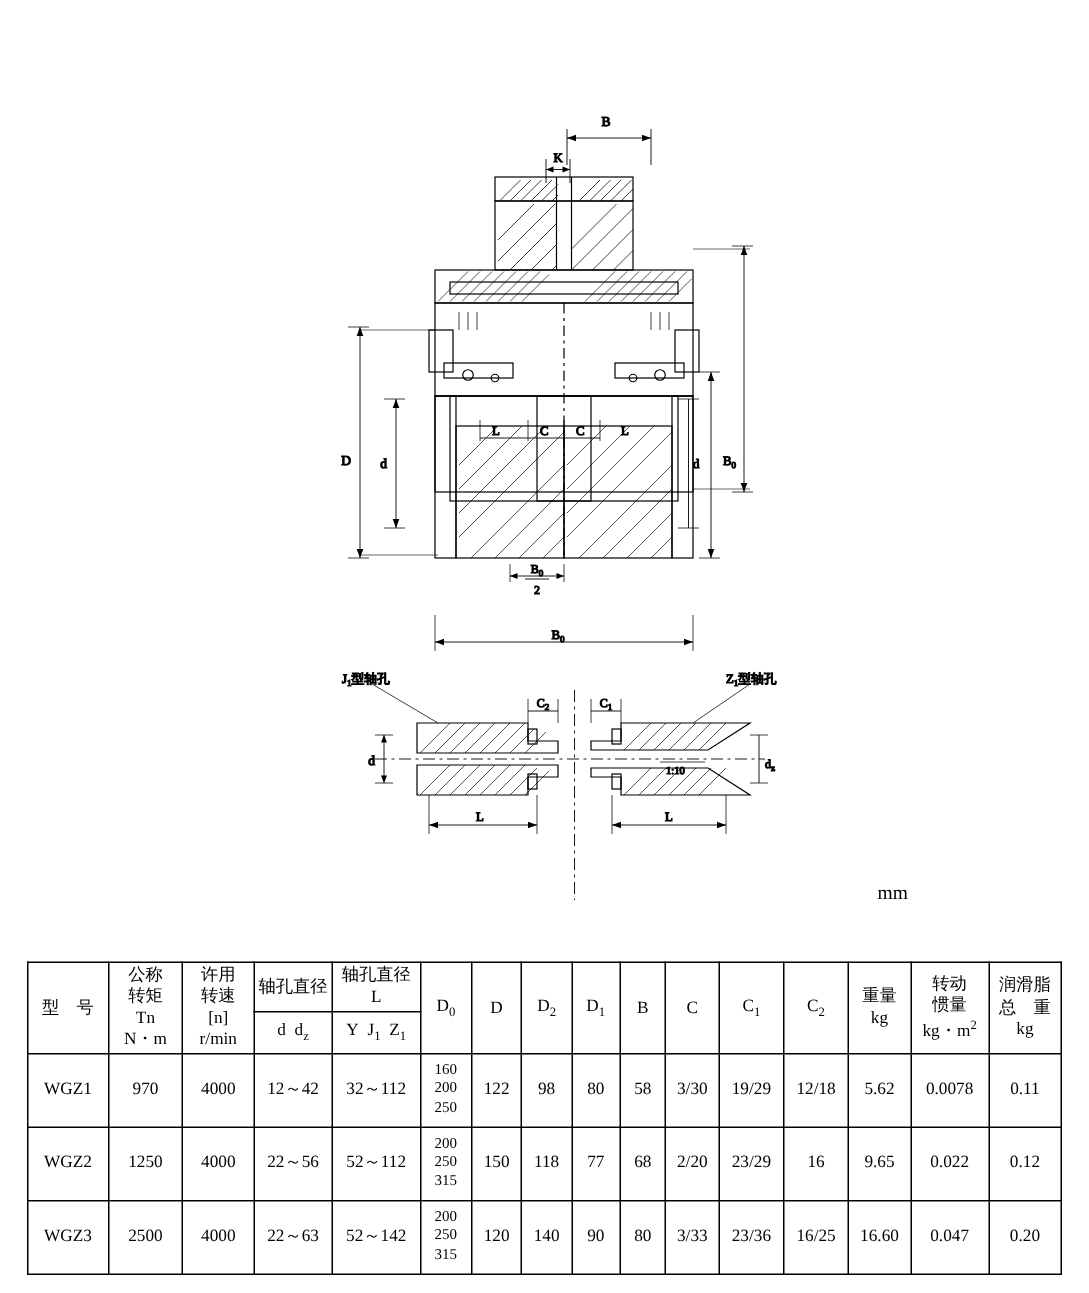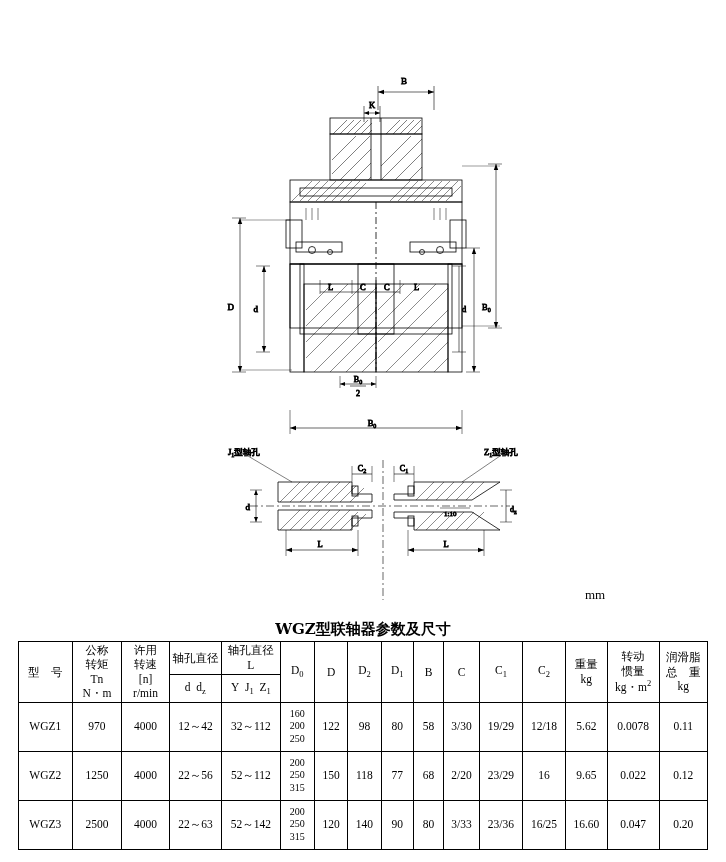--- a/index.html
+++ b/index.html
@@ -379,21 +379,20 @@
         <line x1="408" y1="480" x2="484" y2="480" stroke-width="0.6"></line>
         <path d="M408 480 l6 -2.2 v4.4 z" fill="#000" stroke="none"></path>
         <path d="M484 480 l-6 -2.2 v4.4 z" fill="#000" stroke="none"></path>
         <text x="446" y="477" font-size="8.5" text-anchor="middle" fill="#000">L</text>
 
         <line x1="383" y1="390" x2="383" y2="530" stroke-dasharray="8 3 2 3" stroke-width="0.6"></line>
       </g>
     </svg>
   </div>
 
-  <div class="table-caption">WGZ型联轴器参数及尺寸</div>
   <div class="unit-mm">mm</div>
 
   <div class="tbl-wrap">
     <table class="params">
       <thead>
         <tr>
           <th rowspan="2" style="width:54px">型　号</th>
           <th rowspan="2" style="width:52px">
             <span class="stack">公称</span>
             <span class="stack">转矩</span>

